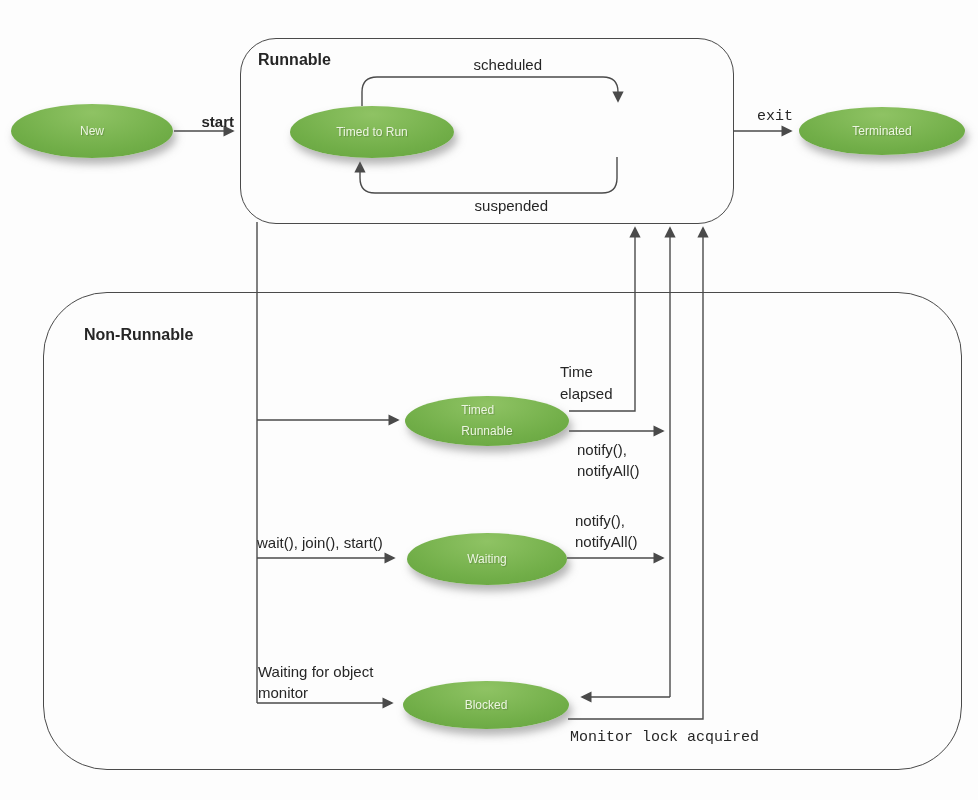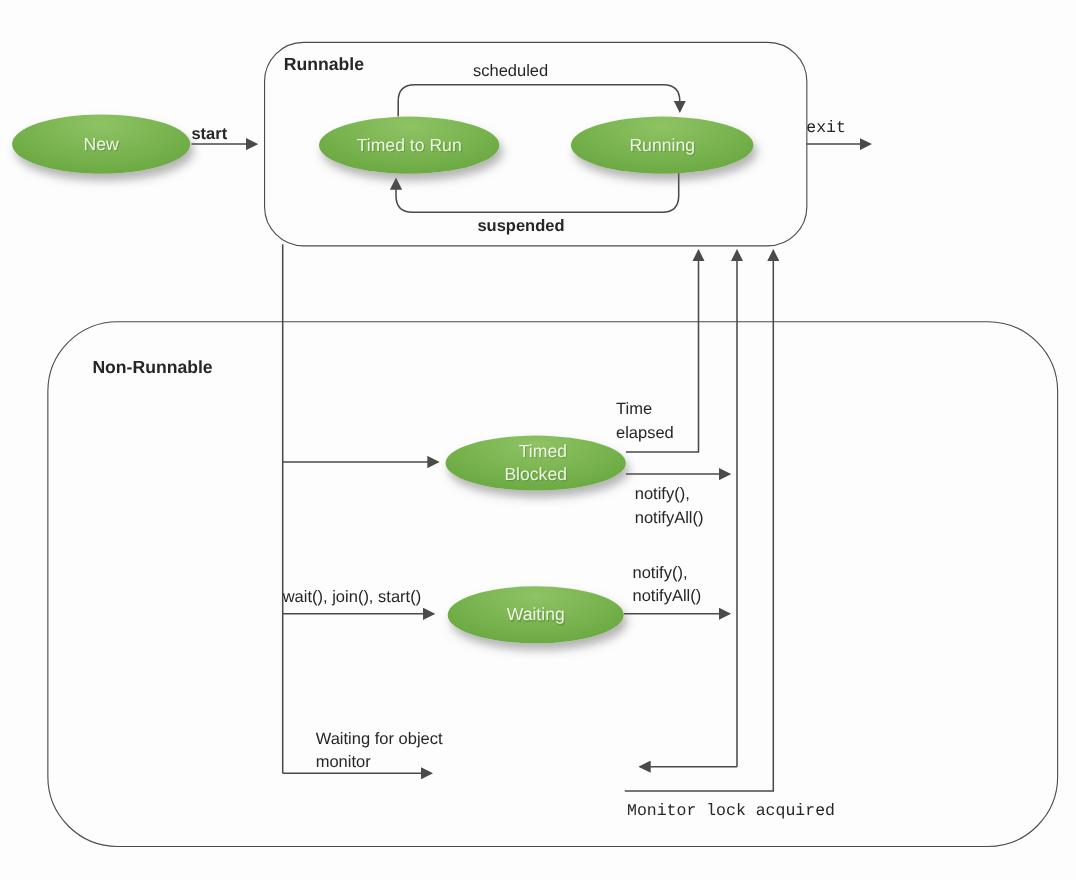--- a/index.html
+++ b/index.html
@@ -34,54 +34,54 @@
     left:43px;top:292px;width:917px;height:476px;border-radius:64px;
   }
   .state{
     position:absolute;
     border-radius:50%;
     background:radial-gradient(ellipse 95% 130% at 50% 16%,
       var(--state-fill-light) 0%, var(--state-fill) 55%, var(--state-fill-dark) 100%);
     box-shadow:3px 6px 9px rgba(105,105,105,.5);
     color:var(--state-text);
     display:flex;align-items:center;justify-content:center;
-    text-align:right;
+    text-align:left;
     white-space:pre-line;
-    font-size:16px;
+    font-size:12px;
     line-height:21px;
     text-shadow:1px 1px 1px rgba(0,0,0,.18);
   }
   .st-new{left:11px;top:104px;width:162px;height:54px;}
   .st-ready{left:290px;top:106px;width:164px;height:52px;}
   .st-running{left:519px;top:106px;width:166px;height:52px;}
   .st-terminated{left:799px;top:107px;width:166px;height:48px;}
   .st-timed{left:405px;top:396px;width:164px;height:50px;}
   .st-waiting{left:407px;top:533px;width:160px;height:52px;}
   .st-blocked{left:403px;top:681px;width:166px;height:48px;}
   .lbl{
     position:absolute;
     font-size:15px;
     line-height:21px;
     color:var(--label-text);
     white-space:pre-line;
   }
   .lbl.b{font-weight:bold;font-size:16px;}
-  .lbl.c{text-align:left;}
+  .lbl.c{text-align:right;}
   .lbl-runnable{left:258px;top:49px;}
   .lbl-nonrunnable{left:84px;top:324px;}
   .lbl-start{left:174px;top:111px;width:60px;font-weight:bold;}
   .lbl-exit{left:733px;top:106px;width:60px;font-family:Liberation Mono, monospace;}
   .lbl-scheduled{left:430px;top:54px;width:112px;}
-  .lbl-suspended{left:434px;top:195px;width:114px;font-weight:bold;}
+  .lbl-suspended{left:434px;top:195px;width:114px;}
   .lbl-sleep{left:268px;top:302px;line-height:23.5px;}
   .lbl-time-elapsed{left:560px;top:361px;line-height:22px;}
   .lbl-tw-notify{left:577px;top:439px;}
   .lbl-wait-calls{left:257px;top:532px;}
   .lbl-w-notify{left:575px;top:510px;}
-  .lbl-wait-monitor{left:258px;top:661px;margin-left:29px;}
+  .lbl-wait-monitor{left:258px;top:661px;}
   .lbl-monitor-acquired{left:570px;top:727px;font-family:Liberation Mono, monospace;}
 </style>
 </head>
 <body>
 
 <div class="canvas">
 
   <div class="group runnable"></div>
   <div class="group nonrunnable"></div>
 
@@ -105,24 +105,25 @@
     <path class="conn" d="M670,697 V228" marker-end="url(#arrowhead)"></path>
     <path class="conn" d="M670,697 H582" marker-end="url(#arrowhead)"></path>
     <path class="conn" d="M568,719 H703 V228" marker-end="url(#arrowhead)"></path>
   </svg>
 
   <div class="lbl b lbl-runnable">Runnable</div>
   <div class="lbl b lbl-nonrunnable">Non-Runnable</div>
 
   <div class="state st-new">New</div>
   <div class="state st-ready">Timed to Run</div>
-  <div class="state st-running">Running</div>
+  <div class="state st-terminated">Terminated</div>
   <div class="state st-timed">Timed
-Blocked</div>
+Runnable</div>
   <div class="state st-waiting">Waiting</div>
+  <div class="state st-blocked">Blocked</div>
 
   <div class="lbl c lbl-start">start</div>
   <div class="lbl c lbl-exit">exit</div>
   <div class="lbl c lbl-scheduled">scheduled</div>
   <div class="lbl c lbl-suspended">suspended</div>
   <div class="lbl lbl-time-elapsed">Time
 elapsed</div>
   <div class="lbl lbl-tw-notify">notify(),
 notifyAll()</div>
   <div class="lbl lbl-wait-calls">wait(), join(), start()</div>

